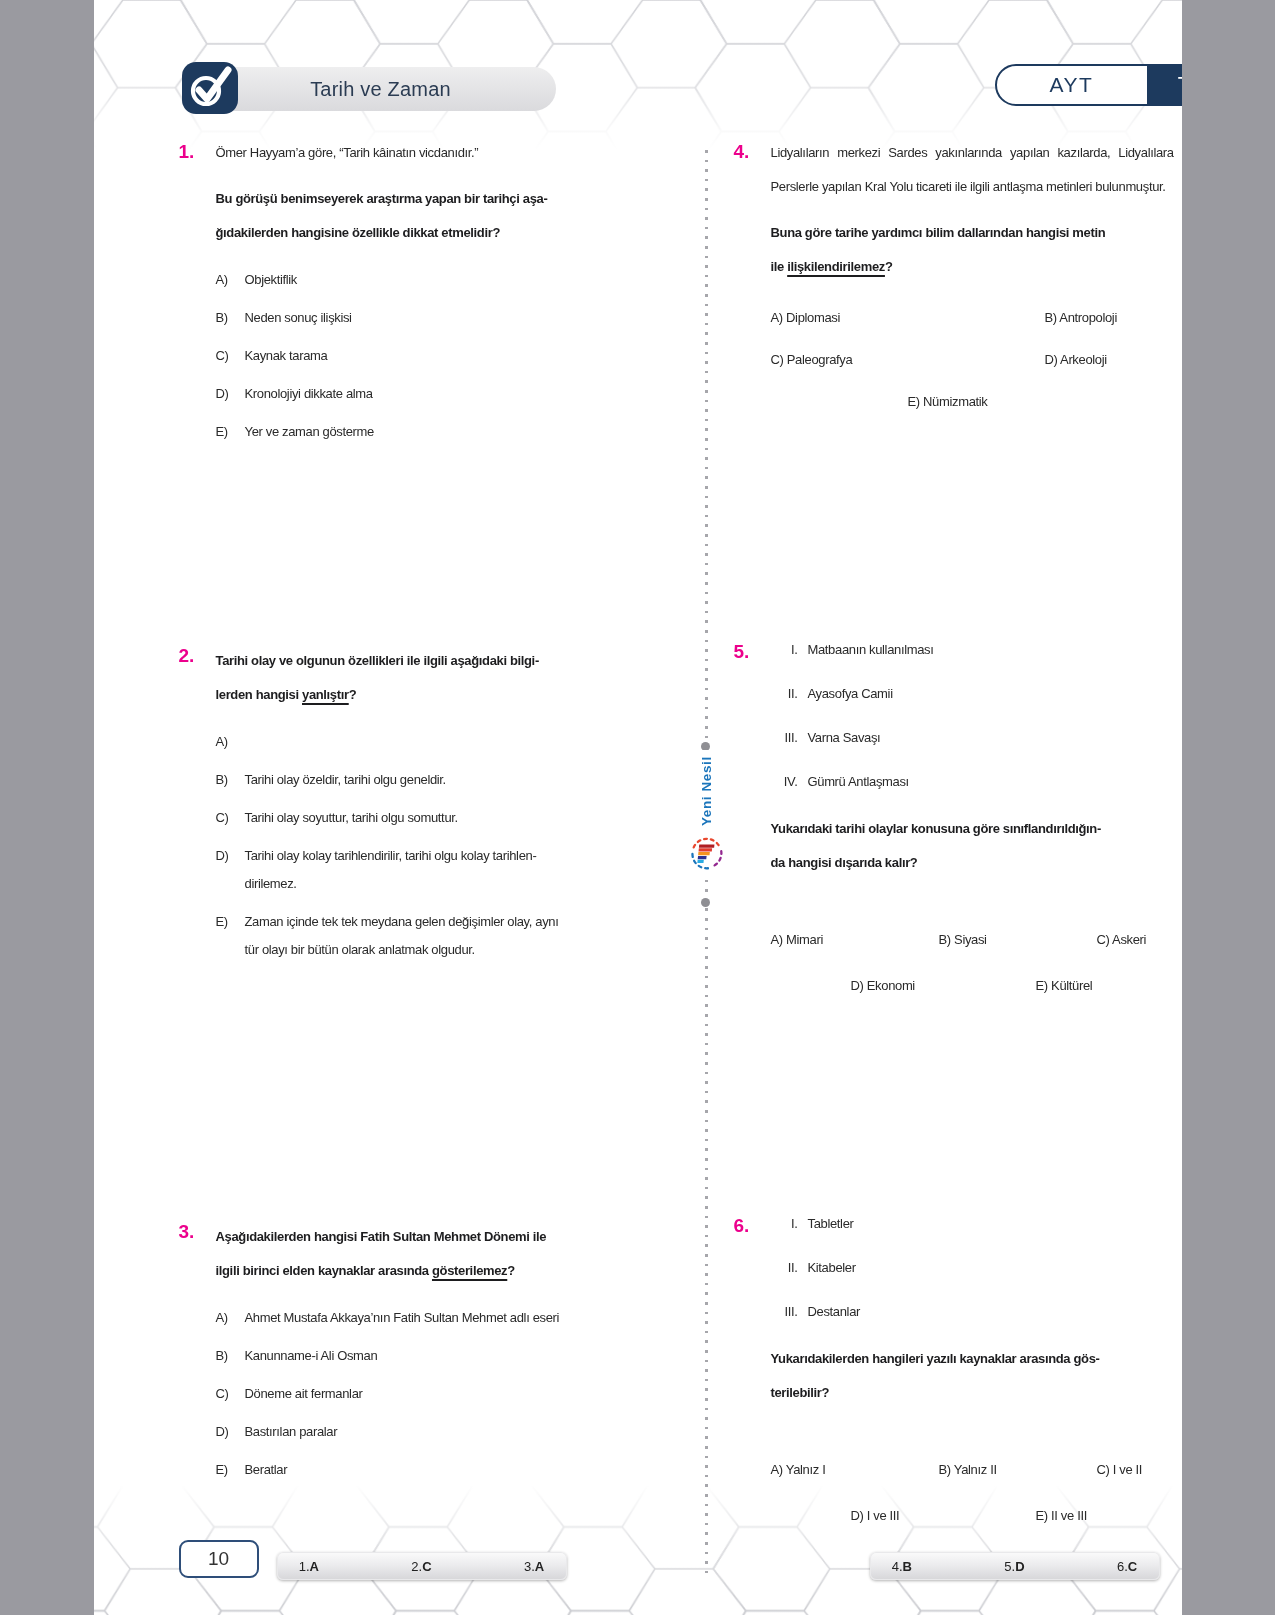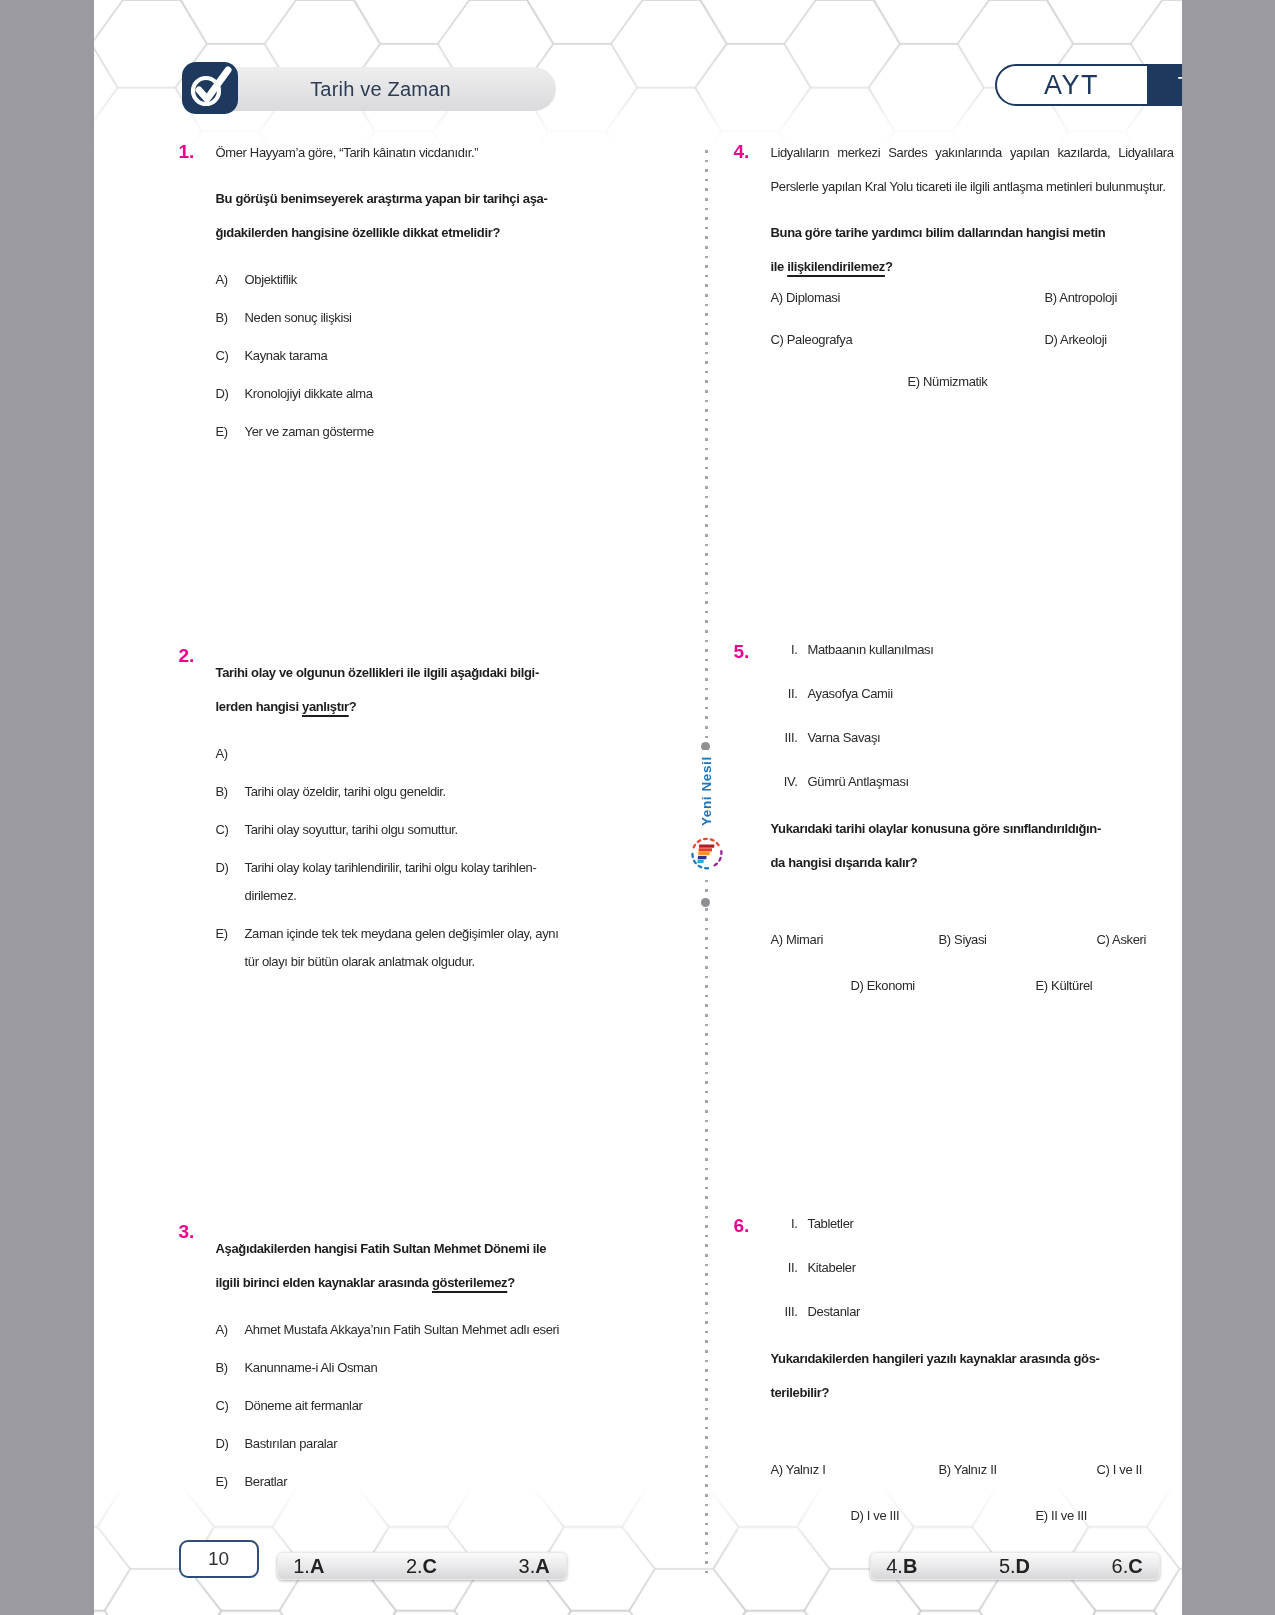--- a/index.html
+++ b/index.html
@@ -12,21 +12,21 @@
 
   
   .titlepill{position:absolute;left:112px;top:67px;width:350px;height:44px;border-radius:22px;
              background:linear-gradient(180deg,#eeeeef 0%,#e3e3e5 55%,#dadadd 100%);
              display:flex;align-items:center;justify-content:center;
              font-size:20px;color:#2b3c53;letter-spacing:.2px;}
   .checkicon{position:absolute;left:88px;top:62px;}
   .badge{position:absolute;left:901px;top:64px;width:277px;height:42px;border-radius:21px;
          background:#fff;border:2.5px solid #1d3a5e;display:flex;overflow:hidden;box-sizing:border-box;}
   .badge-ayt{width:150px;display:flex;align-items:center;justify-content:center;
-             color:#1d3a5e;font-size:27px;letter-spacing:1.5px;}
+             color:#1d3a5e;font-size:21px;letter-spacing:1.5px;}
   .badge-test{flex:1;background:#1d3a5e;color:#fff;display:flex;align-items:center;
               justify-content:center;font-size:21.5px;letter-spacing:.5px;}
 
   
   .divider{position:absolute;left:611px;top:150px;width:3px;height:1428px;
            background:repeating-linear-gradient(to bottom,#a6a6ab 0 2.6px,transparent 2.6px 9.6px);}
   .bigdot{position:absolute;left:607px;width:9px;height:9px;border-radius:50%;background:#8f8f94;}
   .bigdot.d1{top:742px;}
   .bigdot.d2{top:898px;}
 
@@ -44,48 +44,48 @@
   .q1,.q4{top:136px;}
   .q2{top:640px;}
   .q5{top:636px;}
   .q3{top:1216px;}
   .q6{top:1210px;}
   .qnum{width:37px;flex:none;font-size:19px;font-weight:700;color:#ec008c;line-height:31px;}
   .qbody{flex:1;font-size:13px;letter-spacing:-0.35px;color:#2a2a2a;min-width:0;}
   .intro{line-height:34px;margin:0 0 12px;white-space:nowrap;}
   .intro.justify{white-space:normal;text-align:justify;}
   .stem{font-weight:700;color:#1d1d1f;line-height:34px;margin:10px 0 0;white-space:nowrap;}
-  .qbody > .stem:first-child{margin-top:16px;}
+  .qbody > .stem:first-child{margin-top:4px;}
   .ul{text-decoration:underline;text-underline-offset:3.5px;text-decoration-thickness:1.5px;}
 
   .item{display:flex;margin-bottom:16px;line-height:28px;}
   .rlabel{width:27px;flex:none;text-align:right;margin-right:10px;}
 
   .opts-list{margin-top:16px;}
   .opt{display:flex;margin-bottom:10px;line-height:28px;}
   .olabel{width:29px;flex:none;}
   .otext{white-space:nowrap;}
 
   .opt-rows{position:relative;}
-  .opt-rows.grid2{text-align:right;}
+  .opt-rows.grid2{margin-top:20px;text-align:right;}
   .opt-rows.rows32{margin-top:46px;}
   .hrow{position:relative;height:28px;}
   .grid2 .hrow{margin-bottom:14px;}
   .rows32 .hrow{margin-bottom:18px;}
   .hopt{position:absolute;top:0;white-space:nowrap;line-height:28px;}
 
   
   .pagebox{position:absolute;left:85px;top:1540px;width:80px;height:38px;background:#fff;
            border:2px solid #2e4e79;border-radius:9px;display:flex;align-items:center;
            justify-content:center;font-size:19px;color:#333;box-sizing:border-box;}
   .akey{position:absolute;top:1552px;height:28px;border-radius:6px;
         background:linear-gradient(180deg,#fbfbfb 0%,#ececee 45%,#d6d6d9 100%);
         box-shadow:0 1px 3px rgba(0,0,0,.30), inset 0 0 0 1px #e9e9eb;
         display:flex;align-items:center;justify-content:space-around;
-        font-size:20px;color:#222;gap:48px;}
+        font-size:13px;color:#222;gap:48px;}
   .akey.left{left:183px;width:290px;}
   .akey.right{left:776px;width:290px;}
   .ansitem b{font-weight:700;}
 </style>
 </head>
 <body>
 
 <div class="page">
 
   <svg class="hexband top" width="1275" height="150" viewBox="0 0 1275 150">

